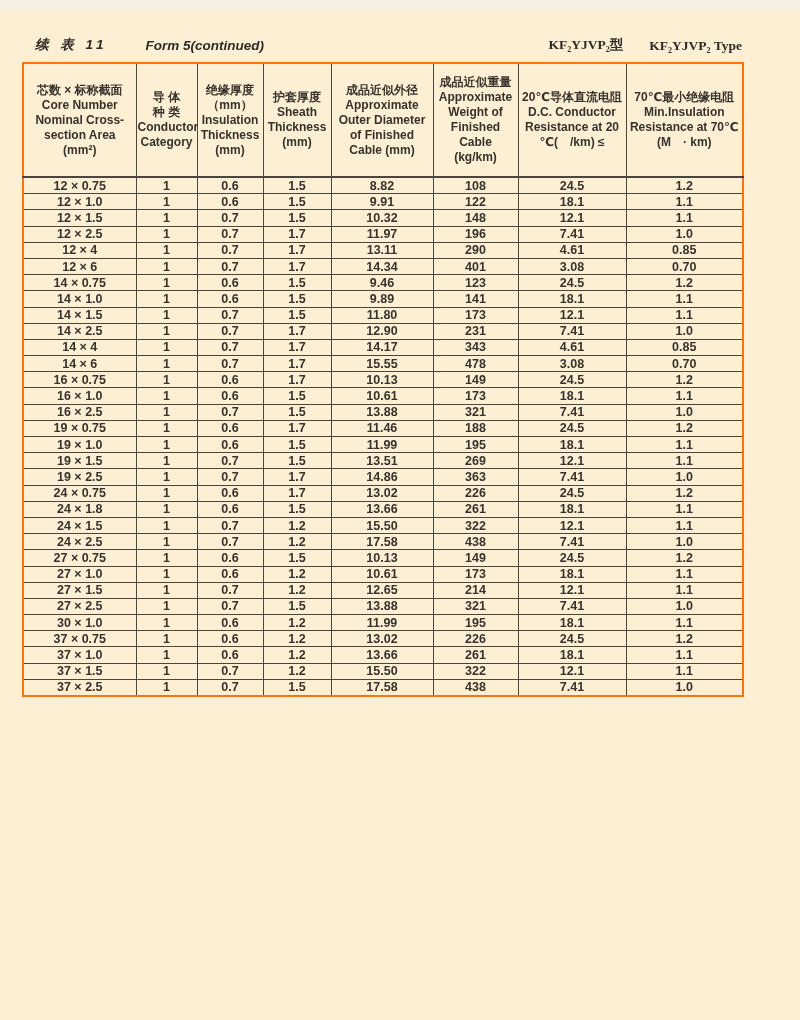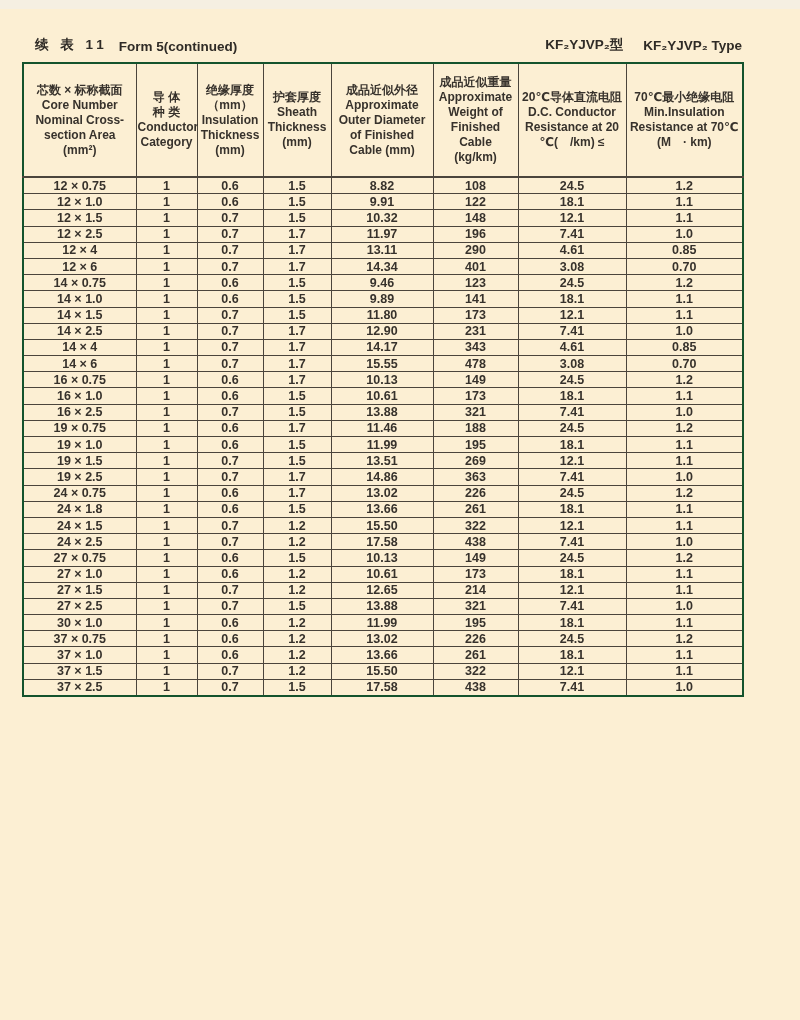--- a/index.html
+++ b/index.html
@@ -13,43 +13,43 @@
   }
   .top-edge{
     position:absolute;top:0;left:0;width:800px;height:9px;
     background:#f5efe2;
   }
   .title-bar{
     position:absolute;top:36px;left:35px;right:58px;
     display:flex;justify-content:space-between;align-items:baseline;
     font-size:13.5px;font-weight:700;color:#2f2b26;
   }
-  .title-left{display:flex;gap:11px;align-items:flex-end;}
+  .title-left{display:flex;gap:38px;align-items:center;font-style:italic;}
   .title-left .cn{letter-spacing:4px;}
-  .title-right{display:flex;gap:20px;align-items:center;}
+  .title-right{display:flex;gap:26px;align-items:flex-end;font-family:Liberation Serif, serif;}
   table.spec{
     position:absolute;left:22px;top:62px;
     width:720px;
     border-collapse:collapse;
     table-layout:fixed;
   }
   table.spec col.c1{width:113px;}
   table.spec col.c2{width:61px;}
   table.spec col.c3{width:66px;}
   table.spec col.c4{width:68px;}
   table.spec col.c5{width:102px;}
   table.spec col.c6{width:85px;}
   table.spec col.c7{width:108px;}
   table.spec col.c8{width:117px;}
   table.spec th, table.spec td{
     border:1px solid #4b453c;
     text-align:center;vertical-align:middle;
     color:#37322c;
   }
-  table.spec{border:2px solid #14532d;}
+  table.spec{border:2px solid #f97316;}
   table.spec thead th{
     height:108px;
     font-size:12px;font-weight:600;line-height:15px;
     white-space:pre-line;
     border-bottom:2px solid #4b453c;
     padding:2px 1px;
   }
   table.spec tbody td{
     height:15.2px;
     font-size:12.5px;font-weight:600;

